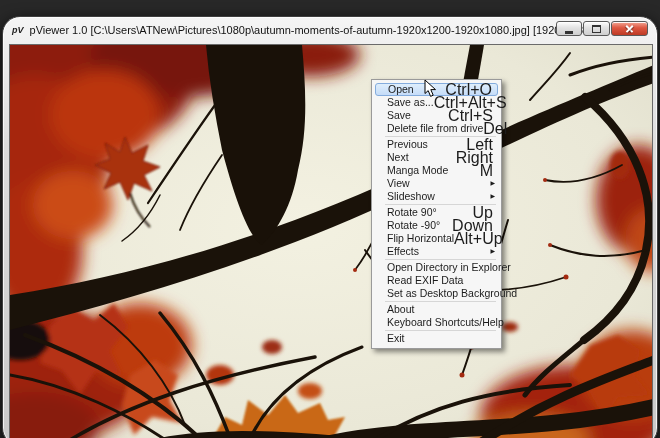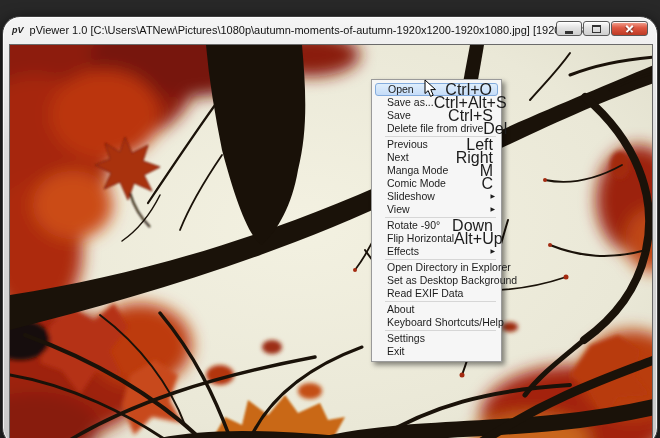--- a/index.html
+++ b/index.html
@@ -229,71 +229,67 @@
     </div>
     <div class="mi">
       <span class="ml">Next</span>
       <span class="ms">Right</span>
     </div>
     <div class="mi">
       <span class="ml">Manga Mode</span>
       <span class="ms">M</span>
     </div>
     <div class="mi">
-      <span class="ml">Comic Mode</span>
-      <span class="ms">C</span>
+      <span class="ml">View</span>
+      <span class="arrow">▶</span>
     </div>
     <div class="mi">
       <span class="ml">Slideshow</span>
       <span class="arrow">▶</span>
     </div>
-    <div class="mi">
-      <span class="ml">View</span>
-      <span class="arrow">▶</span>
-    </div>
-    <div class="sep"></div>
+    <div class="sep"></div>
+    <div class="mi">
+      <span class="ml">Rotate 90°</span>
+      <span class="ms">Up</span>
+    </div>
     <div class="mi">
       <span class="ml">Rotate -90°</span>
       <span class="ms">Down</span>
     </div>
     <div class="mi">
       <span class="ml">Flip Horizontal</span>
       <span class="ms">Alt+Up</span>
     </div>
     <div class="mi">
       <span class="ml">Effects</span>
       <span class="arrow">▶</span>
     </div>
     <div class="sep"></div>
     <div class="mi">
       <span class="ml">Open Directory in Explorer</span>
         <span class="ms"></span>
     </div>
     <div class="mi">
+      <span class="ml">Read EXIF Data</span>
+        <span class="ms"></span>
+    </div>
+    <div class="mi">
       <span class="ml">Set as Desktop Background</span>
         <span class="ms"></span>
     </div>
-    <div class="mi">
-      <span class="ml">Read EXIF Data</span>
-        <span class="ms"></span>
-    </div>
     <div class="sep"></div>
     <div class="mi">
       <span class="ml">About</span>
         <span class="ms"></span>
     </div>
     <div class="mi">
       <span class="ml">Keyboard Shortcuts/Help</span>
         <span class="ms"></span>
     </div>
     <div class="sep"></div>
-    <div class="mi">
-      <span class="ml">Settings</span>
-        <span class="ms"></span>
-    </div>
     <div class="mi">
       <span class="ml">Exit</span>
         <span class="ms"></span>
     </div>
   </div>
 
   <svg class="cursor" width="13" height="19" viewBox="0 0 13 19">
     <polygon points="1,1 1,14.5 4.2,11.6 6.6,17.4 9.2,16.2 6.8,10.6 11.5,10.6" fill="#ffffff" stroke="#000000" stroke-width="1"></polygon>
   </svg>
 

